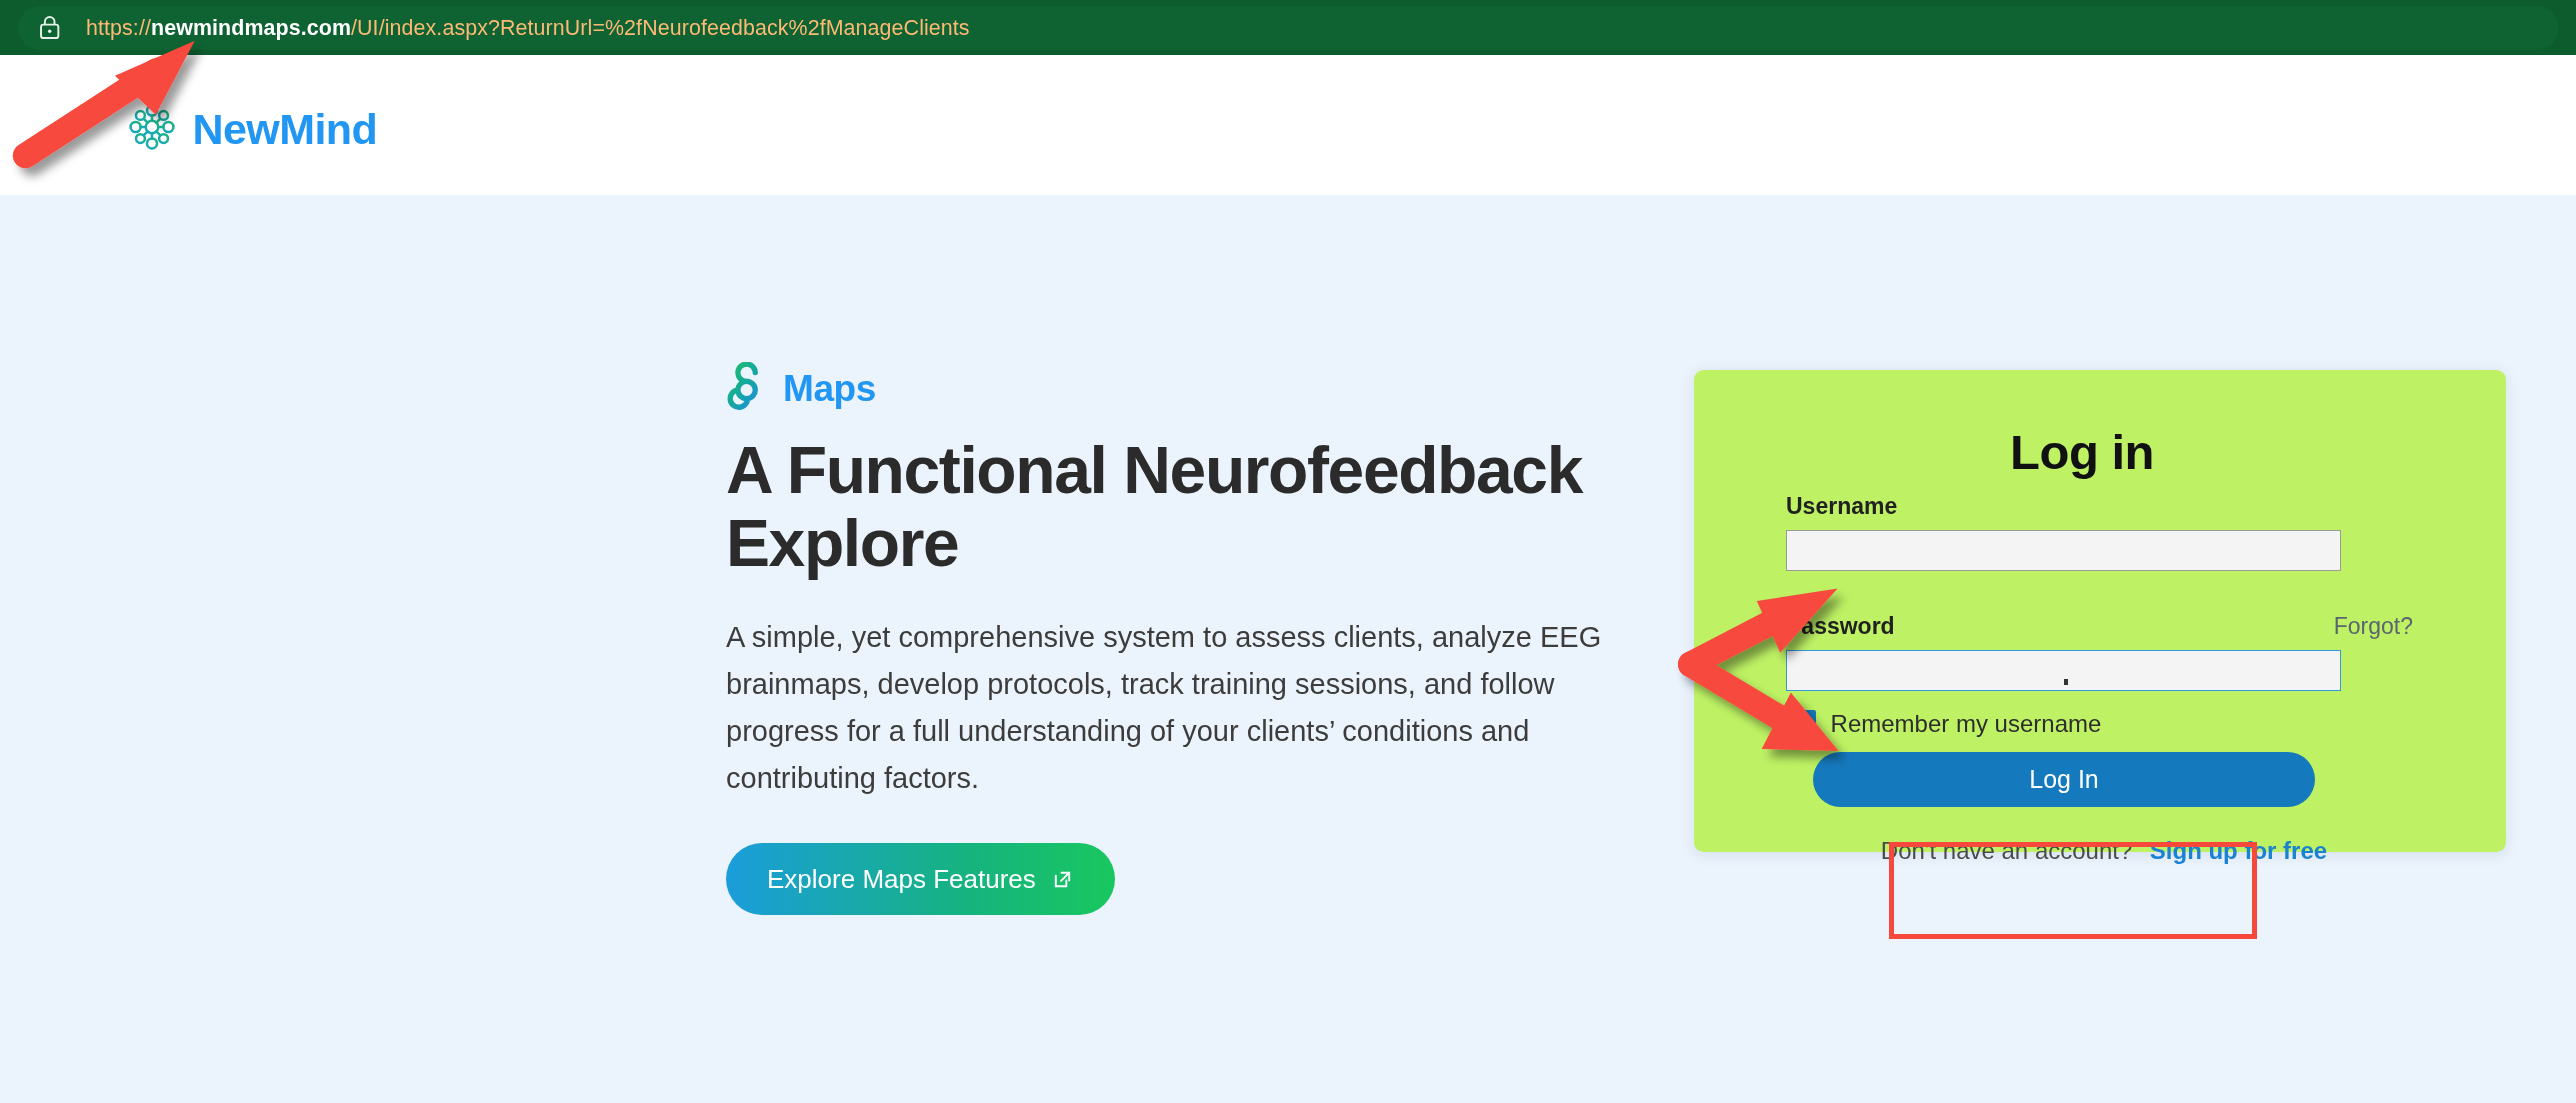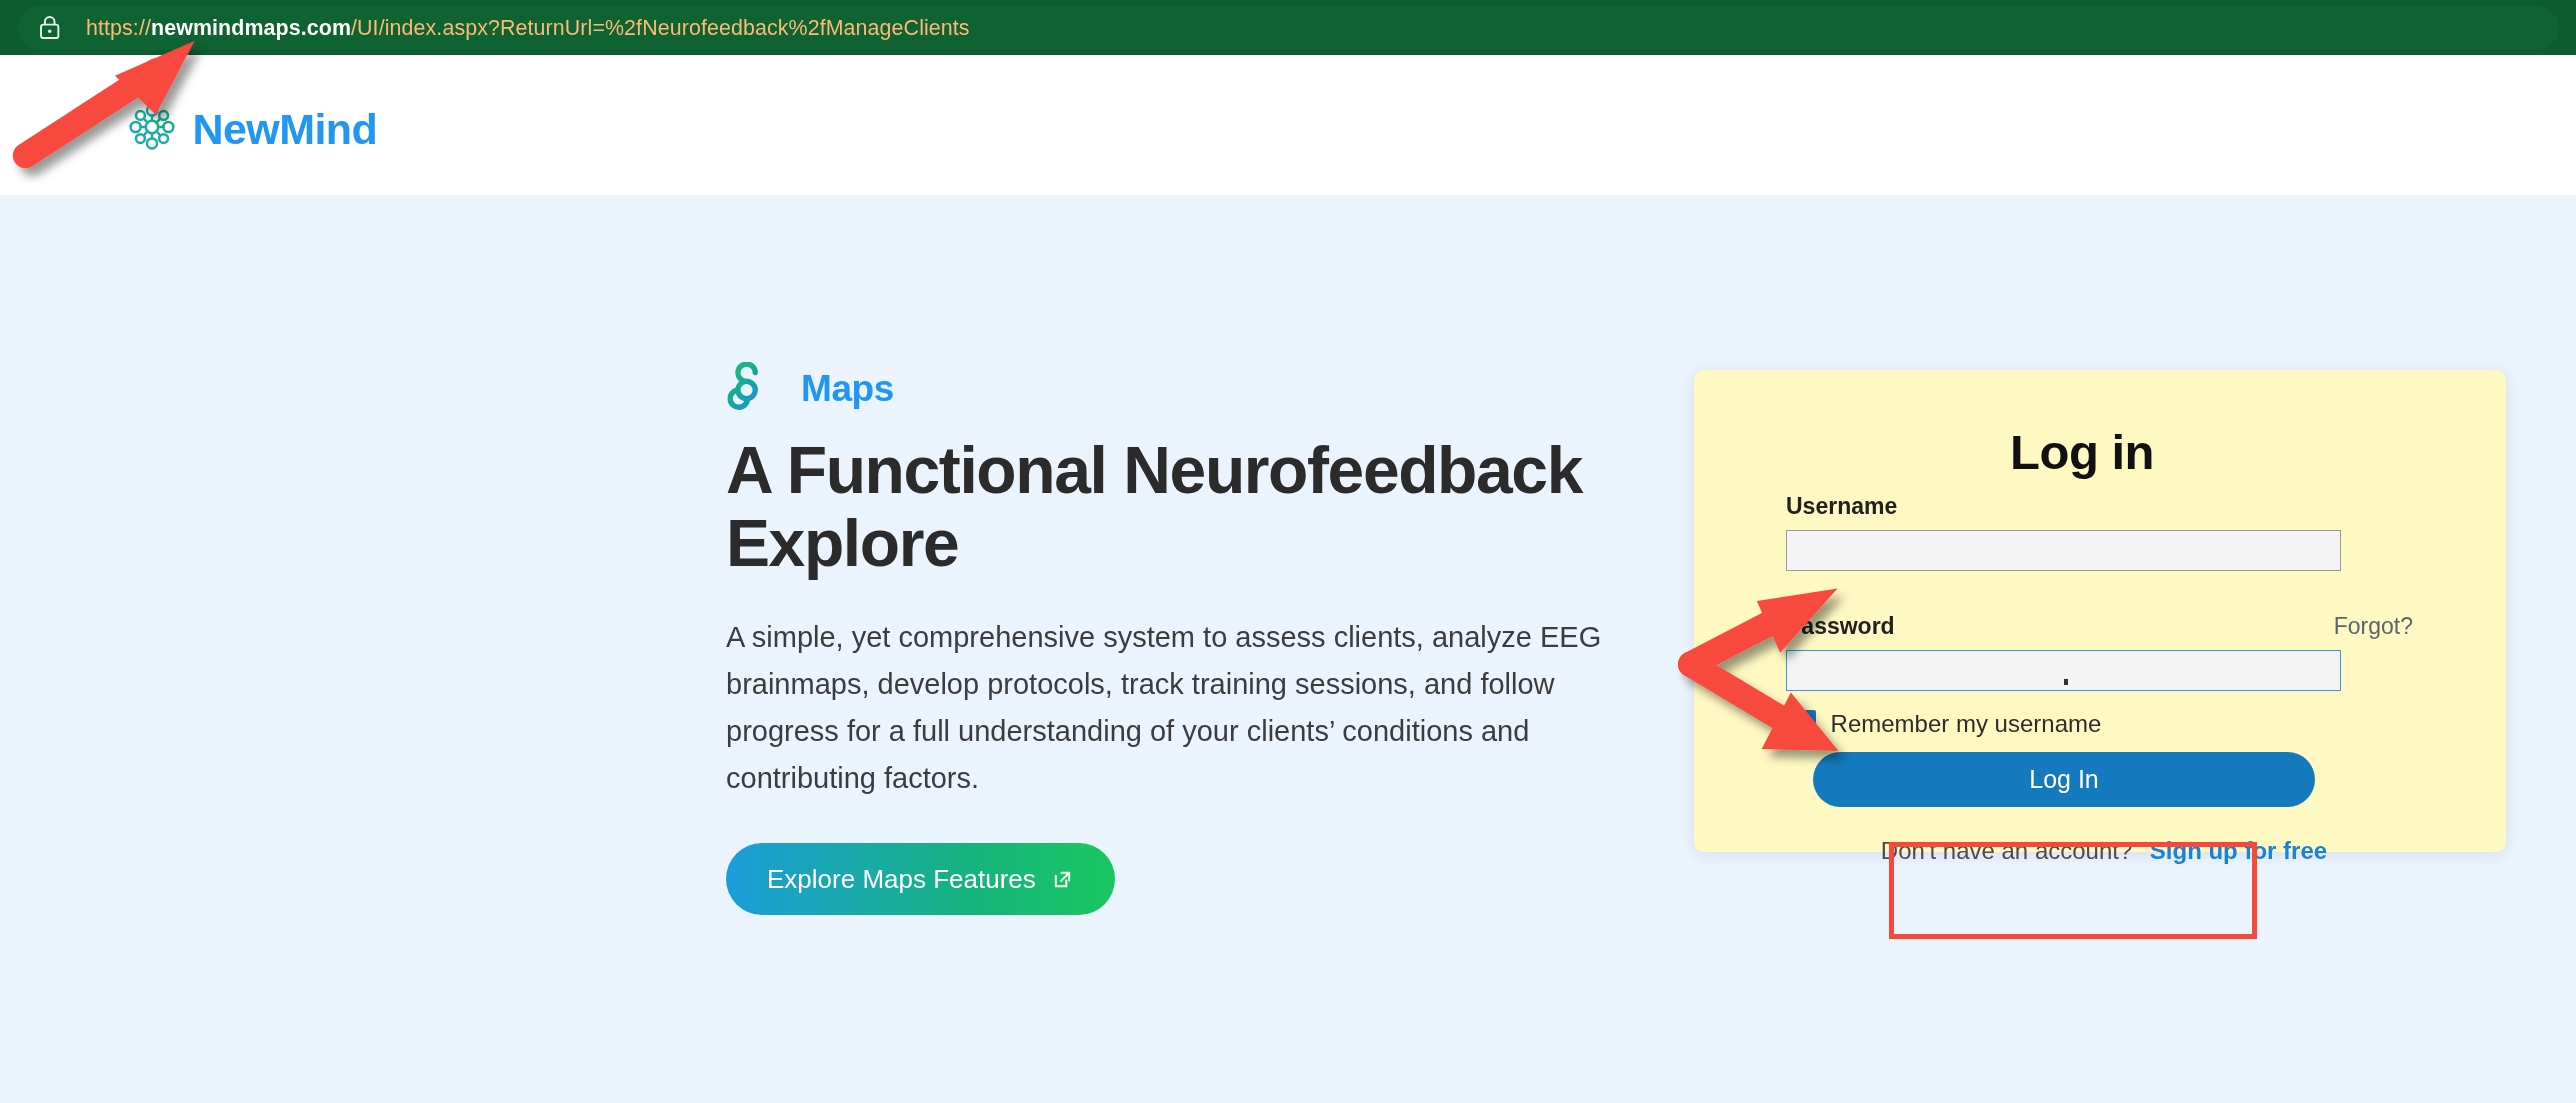--- a/index.html
+++ b/index.html
@@ -91,21 +91,21 @@
   
   #hero-left {
     position: absolute;
     left: 726px;
     top: 167px;
     width: 914px;
   }
   #maps-lockup {
     display: flex;
     align-items: center;
-    gap: 30px;
+    gap: 12px;
     height: 54px;
   }
   #maps-word {
     font-size: 37px;
     font-weight: bold;
     color: #2196f3;
     letter-spacing: -0.4px;
   }
   #hero-heading {
     margin: 17.5px 0 0 0;
@@ -141,21 +141,21 @@
   }
   #explore-button .ext-icon { display: inline-flex; }
 
   
   #login-card {
     position: absolute;
     left: 1694px;
     top: 175px;
     width: 812px;
     height: 482px;
-    background: #fef9c3;
+    background: #bef264;
     border-radius: 9.7px;
     box-shadow: 0 2.9px 13.6px rgba(42,66,98,0.10);
   }
   #login-title {
     position: absolute;
     left: 0;
     top: 54px;
     width: 776px;
     text-align: center;
     font-size: 49px;

